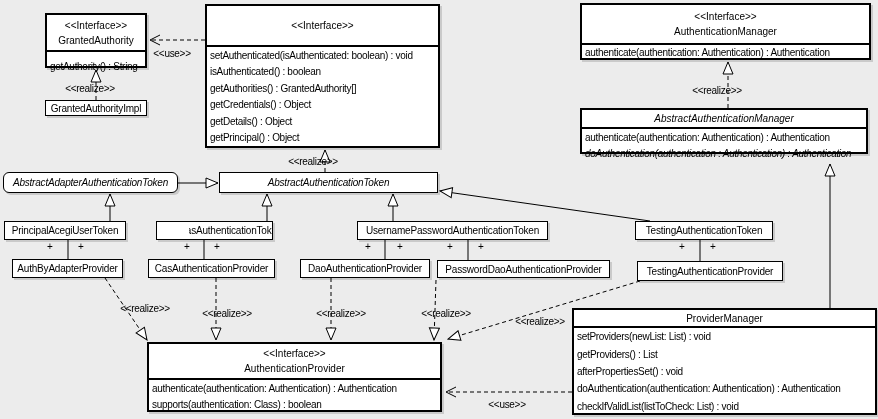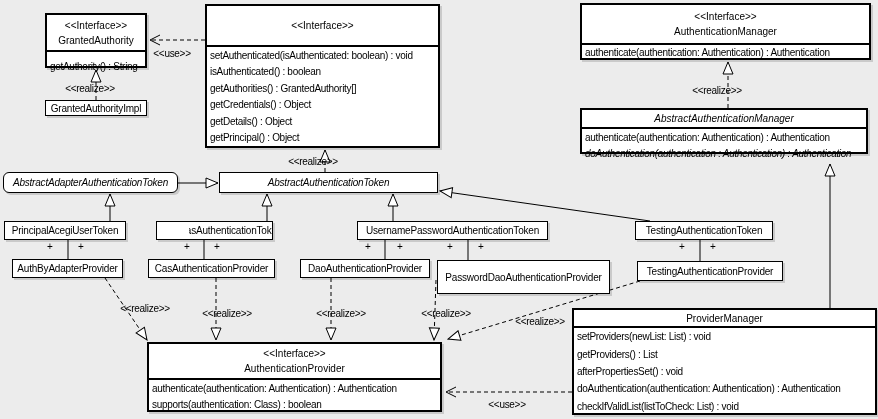--- a/index.html
+++ b/index.html
@@ -138,21 +138,21 @@
 
   <div class="uml-box" style="left:12px;top:259px;width:111px;height:19px;">
     <div class="namec">AuthByAdapterProvider</div>
   </div>
   <div class="uml-box" style="left:148px;top:259px;width:127px;height:19px;">
     <div class="namec">CasAuthenticationProvider</div>
   </div>
   <div class="uml-box" style="left:300px;top:259px;width:130px;height:19px;">
     <div class="namec">DaoAuthenticationProvider</div>
   </div>
-  <div class="uml-box" style="left:437px;top:260px;width:173px;height:34px;">
+  <div class="uml-box" style="left:437px;top:260px;width:173px;height:18px;">
     <div class="namec">PasswordDaoAuthenticationProvider</div>
   </div>
   <div class="uml-box" style="left:637px;top:261px;width:146px;height:20px;">
     <div class="namec">TestingAuthenticationProvider</div>
   </div>
 
   <div class="uml-box thick" style="left:147px;top:342px;width:295px;height:70px;">
     <div class="titlec" style="height:34px;">
       <div class="stereo">&lt;&lt;Interface&gt;&gt;</div>
       <div class="cname">AuthenticationProvider</div>

